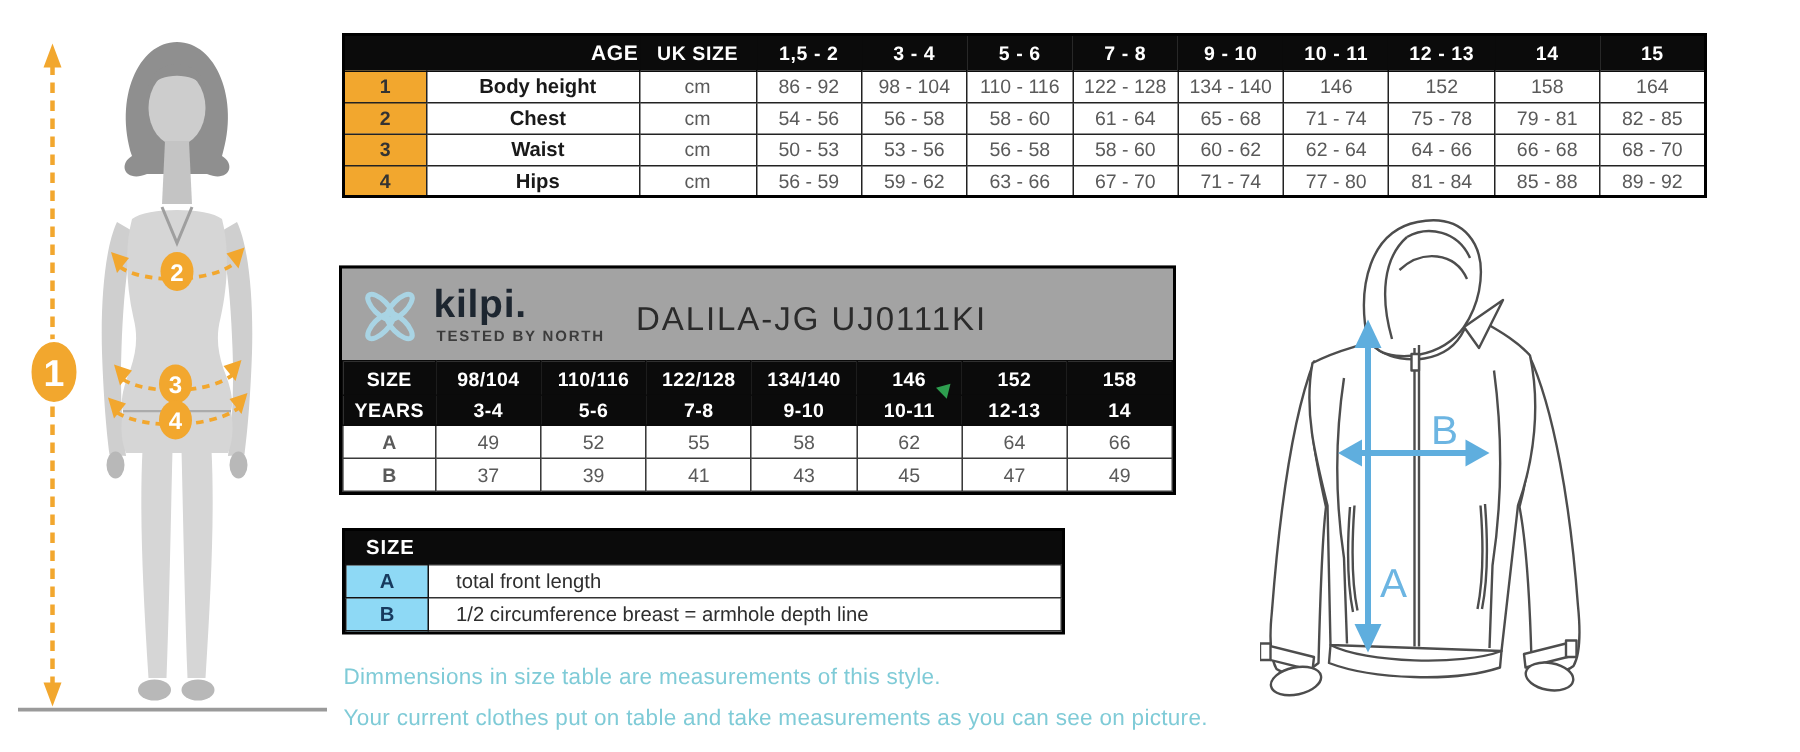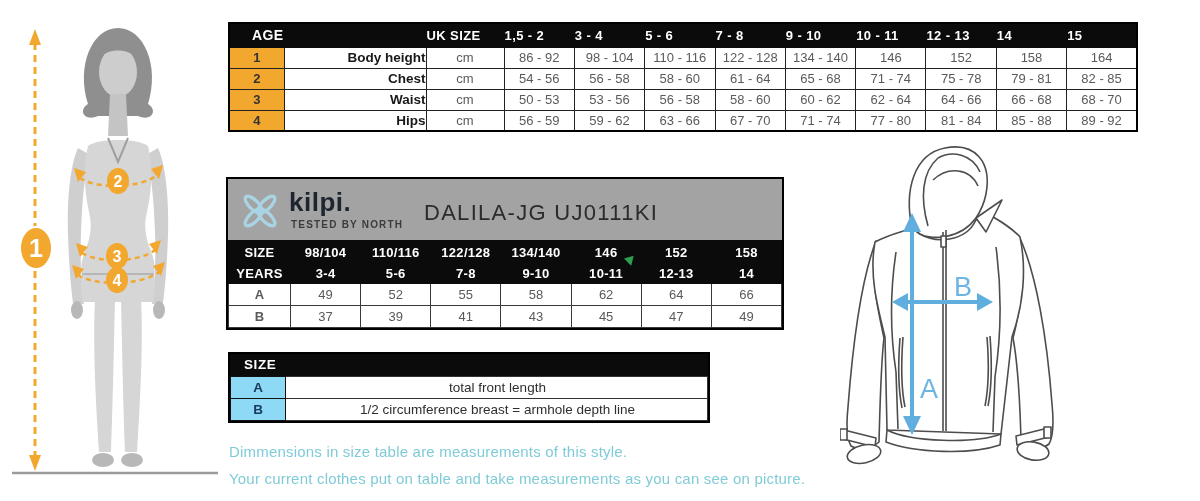--- a/index.html
+++ b/index.html
@@ -5,25 +5,25 @@
   * { margin:0; padding:0; box-sizing:border-box; }
   html,body { background:#fff; }
   body { font-family:"Liberation Sans",sans-serif; }
   .canvas { position:relative; width:1200px; height:501px; background:#fff; overflow:hidden; }
 
   table { border-collapse:collapse; table-layout:fixed; }
 
   
   .age-table { position:absolute; left:228px; top:22px; width:910px; border:2px solid #000; }
   .age-table th { background:#0b0b0b; color:#fff; font-size:13px; font-weight:700; height:24px;
-                  border:1px solid #0b0b0b; letter-spacing:.4px; text-align:left; }
-  .age-table th.age { text-align:left; padding-left:22px; font-size:14px; }
+                  border:1px solid #0b0b0b; letter-spacing:.4px; text-align:center; }
+  .age-table th.age { text-align:right; padding-left:22px; font-size:14px; }
   .age-table td { border:1px solid #222; text-align:center; height:21px; font-size:13px; color:#5a5a5a; }
   .age-table td.num { background:#F2A72E; color:#333; font-weight:700; }
-  .age-table td.lbl { text-align:right; padding-left:7px; color:#191919; font-weight:700; font-size:13.5px;margin-top:23px; }
+  .age-table td.lbl { text-align:center; padding-left:7px; color:#191919; font-weight:700; font-size:13.5px;margin-top:23px; }
 
   
   .prod-box { position:absolute; left:226px; top:177px; width:558px; border:2px solid #000; background:#a3a3a3; }
   .logo-row { position:relative; height:61px; }
   .brand { position:absolute; left:9px; top:6px; width:220px; height:50px; }
   .brand svg { position:absolute; left:0; top:3px; }
   .brand-name { position:absolute; left:52px; top:2px; font-size:26px; font-weight:700; color:#1d2630; letter-spacing:.5px; }
   .brand-tag  { position:absolute; left:54px; top:34px; font-size:10px; font-weight:700; letter-spacing:1.2px; color:#3c3c3c; }
   .product-code { position:absolute; left:0; right:0; top:21px; padding-left:72px; text-align:center;
                   font-size:22px; letter-spacing:1.3px; color:#2b2b2b; }
@@ -34,21 +34,21 @@
   .prod-table tr.years-row td { height:20px; }
   .prod-table tr.meas td { height:22px; border:1px solid #3a3a3a; color:#5a5a5a; background:#fff; }
   .prod-table td.ab, .legend-table td.ab { background:#8ED9F5; color:#173A5E; font-weight:700; border:1px solid #111; }
 
   
   .legend-box { position:absolute; left:228px; top:352px; width:482px; border:2px solid #000; background:#fff; }
   .legend-head { background:#0b0b0b; color:#fff; height:22px; line-height:22px; padding-left:14px;
                  font-size:13.5px; font-weight:700; letter-spacing:.6px; }
   .legend-table { width:100%; }
   .legend-table td { height:22px; font-size:13.5px; border:1px solid #333; text-align:center; }
-  .legend-table td.desc { text-align:center; padding-left:2px; color:#2e2e2e; }
+  .legend-table td.desc { text-align:left; padding-left:18px; color:#2e2e2e; }
 
   
   .notes { position:absolute; left:229px; top:438px; color:#7FCBD7; font-size:15px; line-height:27px; letter-spacing:.2px; }
 
   
   .green-marker { position:absolute; left:625px; top:257px; width:0; height:0;
                   border-left:5px solid transparent; border-right:5px solid transparent;
                   border-top:9px solid #2E9E4F; transform:rotate(-15deg); }
 
   

